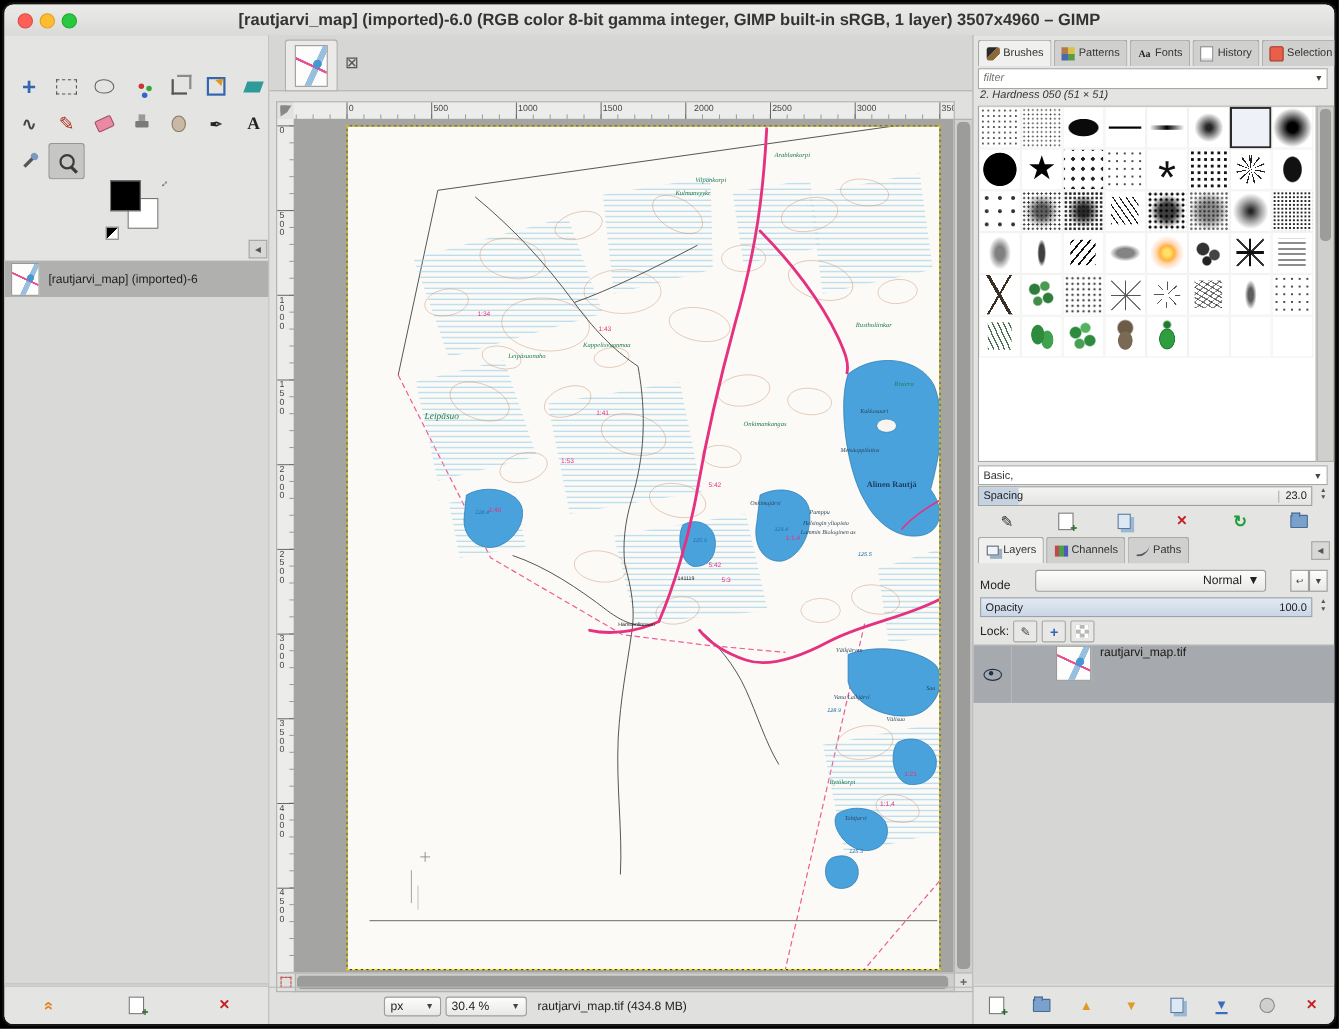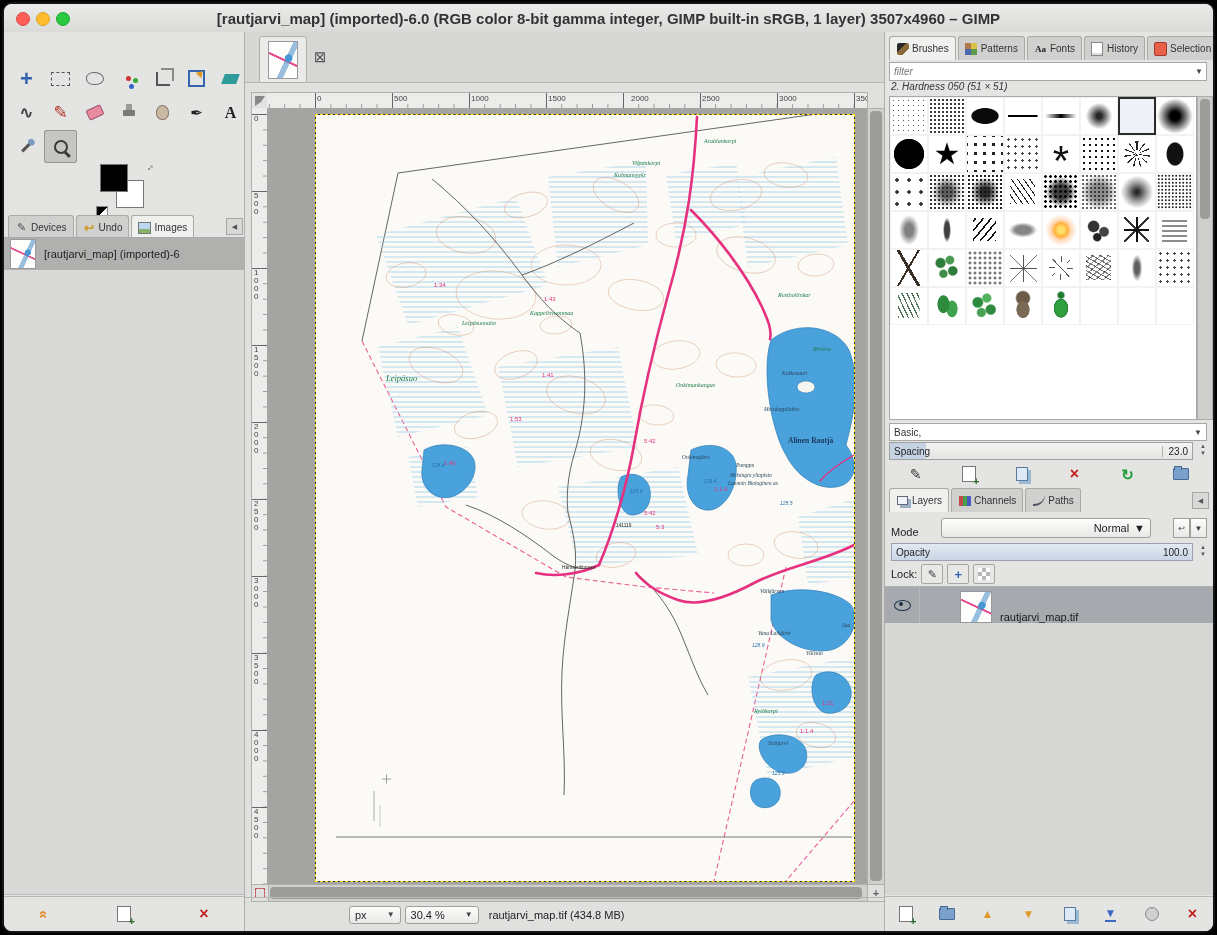--- a/index.html
+++ b/index.html
@@ -192,21 +192,21 @@
   #mode-combo{flex:1;display:flex;align-items:center;justify-content:flex-end;gap:5px;background:linear-gradient(#fdfdfb,#e8e8e6);border:1px solid #9e9e9c;border-radius:3px;height:18px;padding:0 5px;cursor:pointer}
   #mode-extra{display:flex}
   #mode-extra .half{width:15px;height:18px;border:1px solid #9e9e9c;background:linear-gradient(#fdfdfb,#e8e8e6);display:flex;align-items:center;justify-content:center;font-size:8px;color:#444;cursor:pointer}
   #opacity-row{position:absolute;left:6px;top:511px;right:20px;height:16px;background:linear-gradient(#e2e9f2,#c9d6e6);border:1px solid #98a2ae;display:flex;align-items:center;justify-content:space-between;font-size:10px;color:#222;padding:0 4px}
   #lock-row{position:absolute;left:6px;top:532px;right:6px;height:20px;display:flex;align-items:center;gap:4px;font-size:11px;color:#222}
   .lockbtn{width:20px;height:18px;border:1px solid #a6a6a4;background:#e8e8e6;display:flex;align-items:center;justify-content:center;border-radius:2px;cursor:pointer}
   .lockbtn .lk-pen::before{content:"✎";font-size:11px;color:#444}
   .lockbtn .lk-move::before{content:"+";font-size:13px;font-weight:900;color:#3565b0}
   .lk-checker{width:12px;height:12px;background:conic-gradient(#b8b8b6 0 25%,#fff 0 50%,#b8b8b6 0 75%,#fff 0);background-size:8px 8px}
   #layer-list{position:absolute;left:0;right:0;top:554px;bottom:36px;background:#d6d6d4;border-top:1px solid #b0b0ae}
-  .layer-row{display:flex;align-items:flex-end;height:36px;cursor:pointer}
+  .layer-row{display:flex;align-items:flex-start;height:52px;cursor:pointer}
   .layer-row.sel{background:#a6a9ad}
   .eye-cell{width:34px;height:100%;display:flex;align-items:center;justify-content:center;border-right:1px solid #b8b8b6;cursor:pointer}
   .eye{width:15px;height:9px;border:1.6px solid #1e3247;border-radius:50%;position:relative;display:inline-block}
   .eye::after{content:"";position:absolute;left:4px;top:1.2px;width:4px;height:4px;border-radius:50%;background:#1e3247}
   .layer-thumb{width:30px;height:30px;margin:0 8px 0 40px;flex:0 0 auto}
   .layer-name{font-size:11px;color:#1a1a1a}
 </style>
 </head>
 <body>
 
@@ -271,40 +271,20 @@
         </div>
       </div>
 
     <div id="fgbg">
       <span id="bg-swatch"></span>
       <span id="fg-swatch"></span>
       <span id="swap-colors">↔</span>
       <span id="mini-swatch"></span>
     </div>
 
-    <div id="left-tabs" class="tabsbar">
-        <div class="dtab">
-          <span class="tabicon">
-            <span class="ic-pen"></span>
-          </span>
-          <span class="tlabel">Devices</span>
-        </div>
-        <div class="dtab">
-          <span class="tabicon">
-            <span class="ic-undo"></span>
-          </span>
-          <span class="tlabel">Undo</span>
-        </div>
-        <div class="dtab sel">
-          <span class="tabicon">
-            <span class="ic-image"></span>
-          </span>
-          <span class="tlabel">Images</span>
-        </div>
-      </div>
     <div class="cornerbtn" style="left:222px;top:186px">◀</div>
 
     <div id="image-list">
         <div class="list-row sel">
           <span class="thumb24 mini-map"></span>
           <span>[rautjarvi_map] (imported)-6</span>
         </div>
       </div>
 
     <div class="panel-footer">

